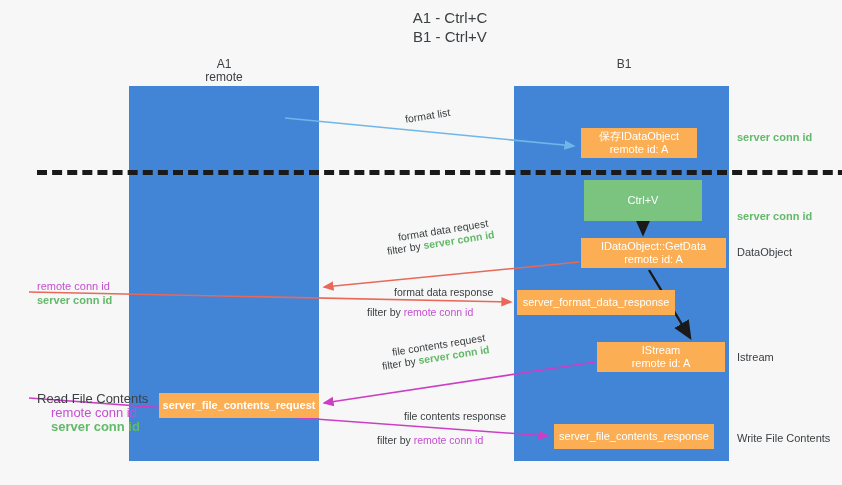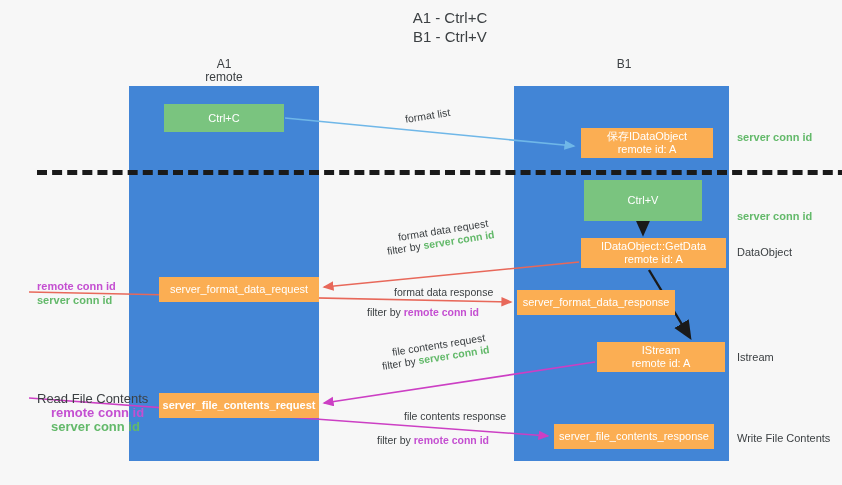--- a/index.html
+++ b/index.html
@@ -35,33 +35,33 @@
   .box{
     box-sizing:border-box;
     display:flex;align-items:center;justify-content:center;
     text-align:center;color:#fff;font-size:11px;line-height:13px;
     white-space:pre-line;
   }
   .box.green{background:#7ac47f;}
   .box.orange{background:#fbae53;}
 
   #box-ctrlc{left:135px;top:104px;width:120px;height:28px;}
-  #box-idataobject{left:552px;top:128px;width:132px;height:30px;}
+  #box-idataobject{left:552px;top:128px;width:116px;height:30px;}
   #box-ctrlv{left:555px;top:180px;width:118px;height:41px;}
   #box-getdata{left:552px;top:238px;width:145px;height:30px;}
   #box-sfdreq{left:130px;top:277px;width:160px;height:25px;}
   #box-sfdres{left:488px;top:290px;width:158px;height:25px;}
   #box-istream{left:568px;top:342px;width:128px;height:30px;}
   #box-sfcreq{left:130px;top:393px;width:160px;height:25px;font-weight:bold;}
   #box-sfcres{left:525px;top:424px;width:160px;height:25px;}
 
   
   .side-label{font-size:11px;line-height:14px;color:#3c4043;}
   .green-txt{color:#63b96a;font-weight:bold;}
-  .purple-txt{color:#c44fd1;font-weight:bold;}
+  .purple-txt{color:#c44fd1;font-weight:normal;}
 
   #lbl-server1{left:708px;top:131px;font-weight:bold;color:#63b96a;font-size:11px;}
   #lbl-server2{left:708px;top:210px;font-weight:bold;color:#63b96a;font-size:11px;}
   #lbl-dataobject{left:708px;top:245px;}
   #lbl-istream{left:708px;top:350px;}
   #lbl-writefile{left:708px;top:431px;}
 
   
   #lbl-left1{left:8px;top:279px;font-size:11px;line-height:14px;}
   #lbl-left2{left:8px;top:392px;font-size:13px;line-height:14px;}
@@ -133,27 +133,25 @@
 
     <line x1="550" y1="262" x2="295" y2="287" stroke="#e8685a" stroke-width="1.6" marker-end="url(#ah-red)"></line>
 
     <line x1="0" y1="292" x2="482" y2="302" stroke="#e8685a" stroke-width="1.6" marker-end="url(#ah-red)"></line>
 
     <line x1="566" y1="362" x2="295" y2="403" stroke="#cc3fc4" stroke-width="1.6" marker-end="url(#ah-mag)"></line>
 
     <line x1="0" y1="398" x2="519" y2="436" stroke="#cc3fc4" stroke-width="1.6" marker-end="url(#ah-mag)"></line>
   </svg>
 
-  <div class="abs box green" id="box-ctrlc">Ctrl+C</div>
   <div class="abs box orange" id="box-idataobject">保存IDataObject
 remote id: A</div>
   <div class="abs box green" id="box-ctrlv">Ctrl+V</div>
   <div class="abs box orange" id="box-getdata">IDataObject::GetData
 remote id: A</div>
-  <div class="abs box orange" id="box-sfdreq">server_format_data_request</div>
   <div class="abs box orange" id="box-sfdres">server_format_data_response</div>
   <div class="abs box orange" id="box-istream">IStream
 remote id: A</div>
   <div class="abs box orange" id="box-sfcreq">server_file_contents_request</div>
   <div class="abs box orange" id="box-sfcres">server_file_contents_response</div>
 
   <div class="abs" id="divider"></div>
 
   <div class="abs" id="lbl-server1">server conn id</div>
   <div class="abs" id="lbl-server2">server conn id</div>

